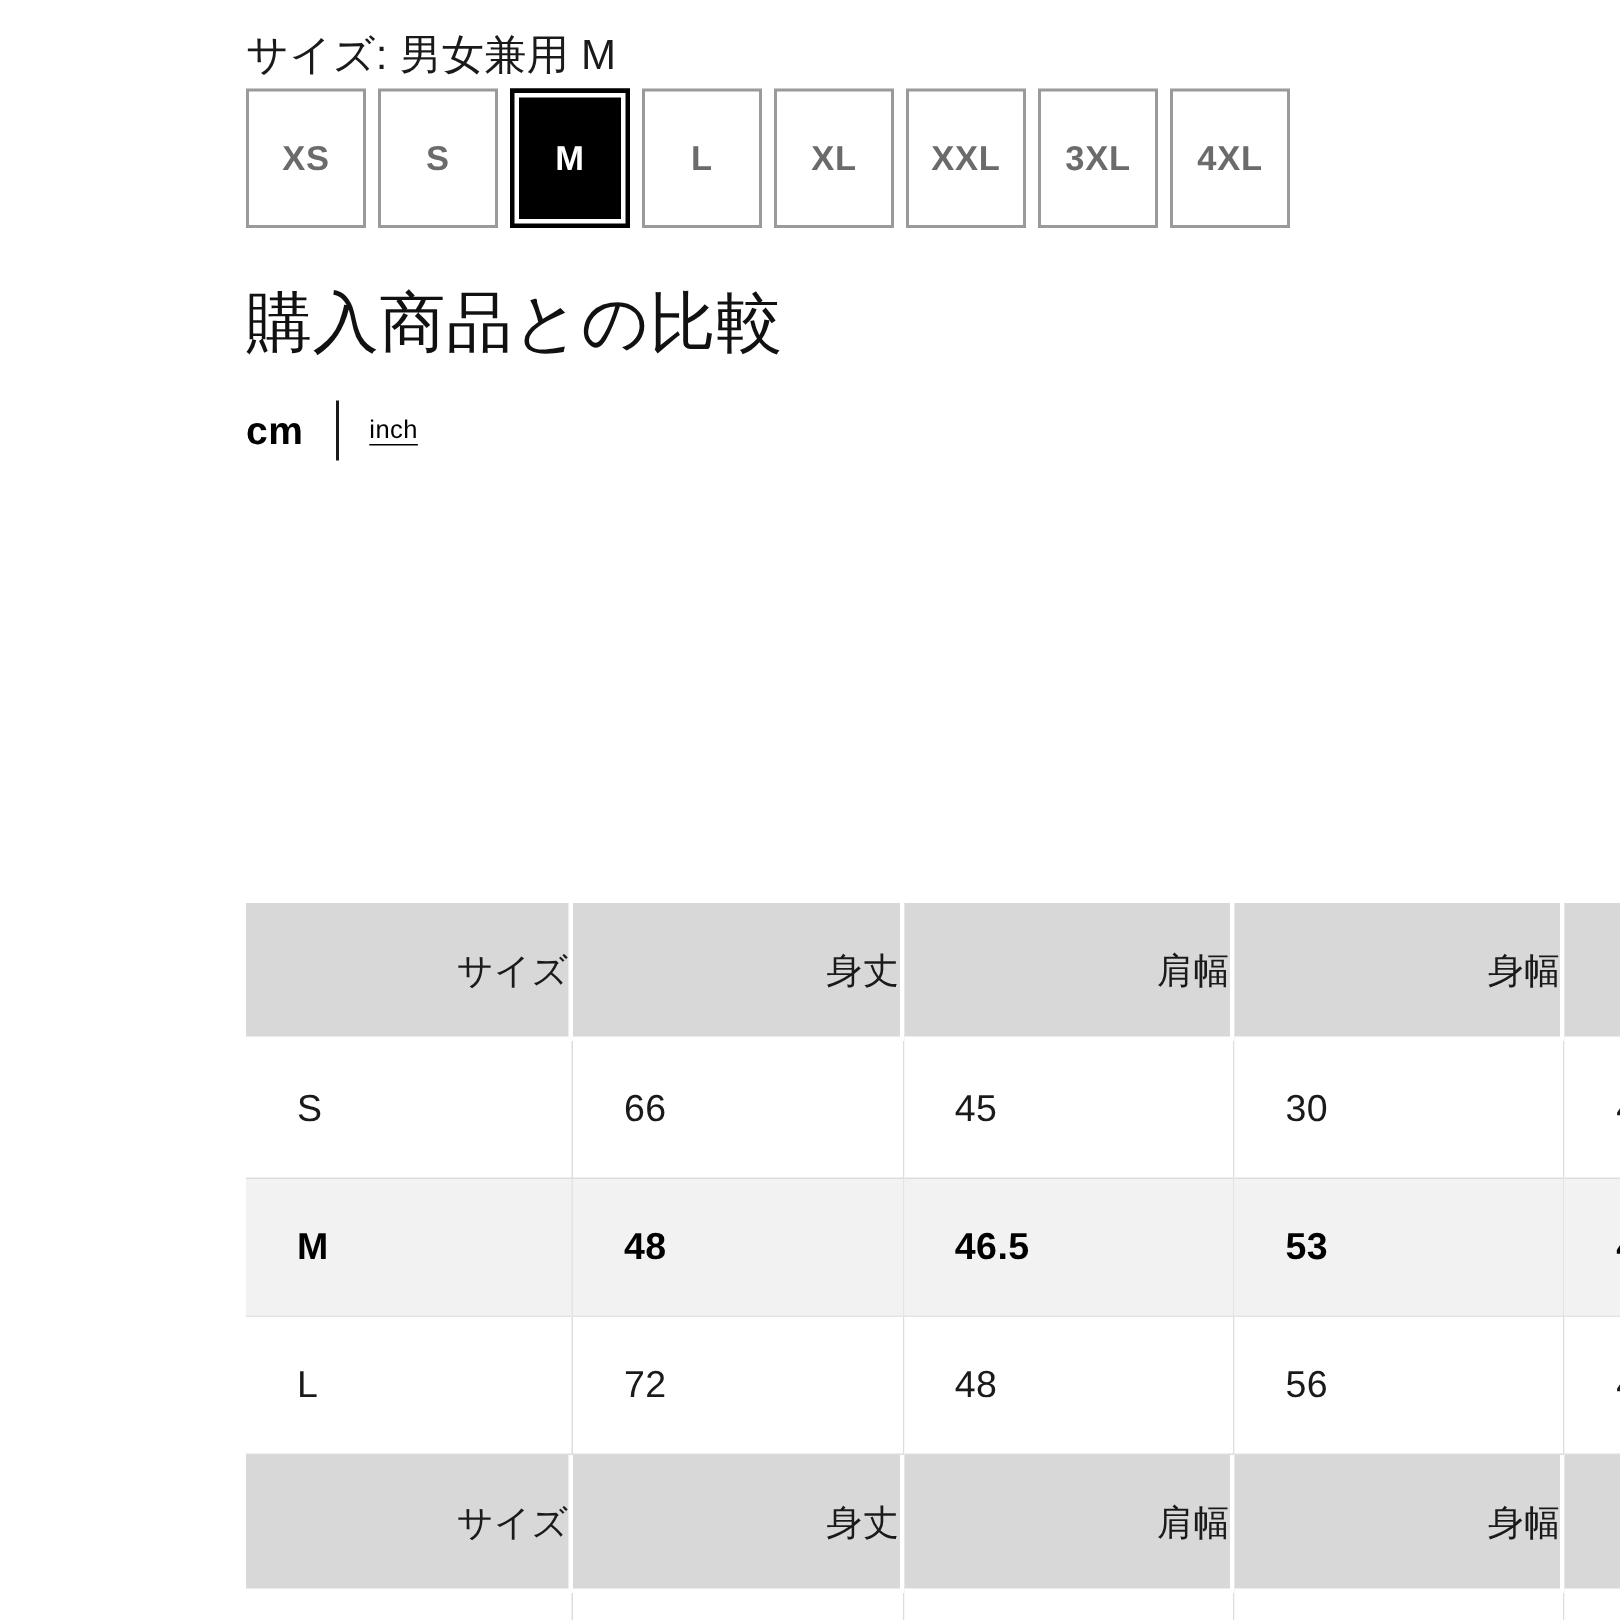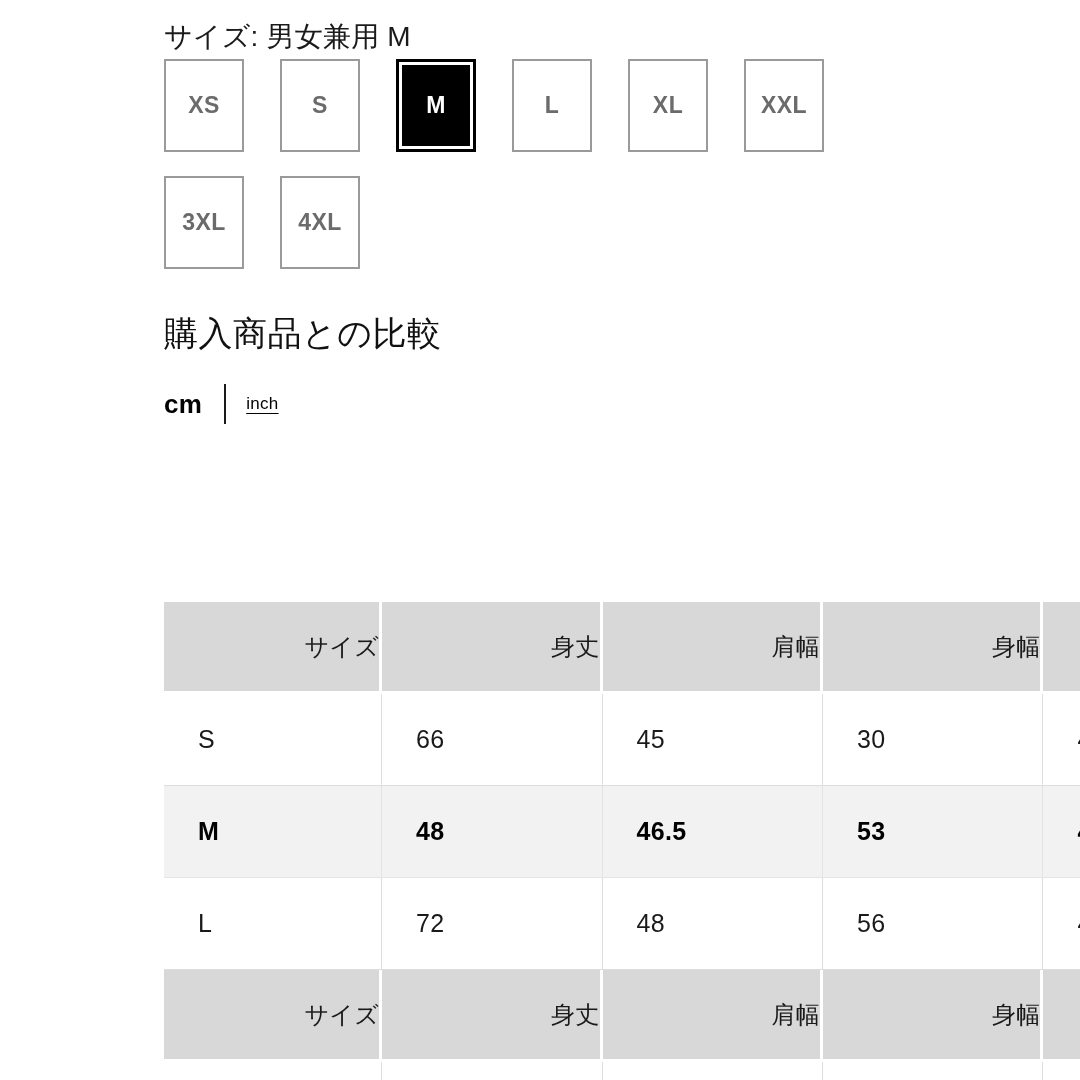--- a/index.html
+++ b/index.html
@@ -36,21 +36,21 @@
     line-height: 38px;
     margin-bottom: 3px;
     white-space: nowrap;
   }
 
   
   .size-options {
     display: flex;
     flex-wrap: wrap;
     width: 760px;
-    gap: 24px 36px;
+    gap: 24px 8px;
     margin-bottom: 8px;
     align-items: flex-end;
   }
 
   .size-btn {
     width: 80px;
     height: 93px;
     border: 2px solid #9a9a9a;
     background: #ffffff;
     color: #6b6b6b;
@@ -69,21 +69,21 @@
     border: 3px solid #000000;
     outline: 3px solid #ffffff;
     outline-offset: -6px;
     background: #000000;
     color: #ffffff;
     box-shadow: inset 0 0 0 6px #000000;
   }
 
   
   .compare-title {
-    font-size: 34px;
+    font-size: 44px;
     font-weight: 400;
     color: #111111;
     line-height: 48px;
     margin-top: 40px;
     letter-spacing: 0.5px;
     white-space: nowrap;
   }
 
   .compare-note {
     font-size: 22px;

